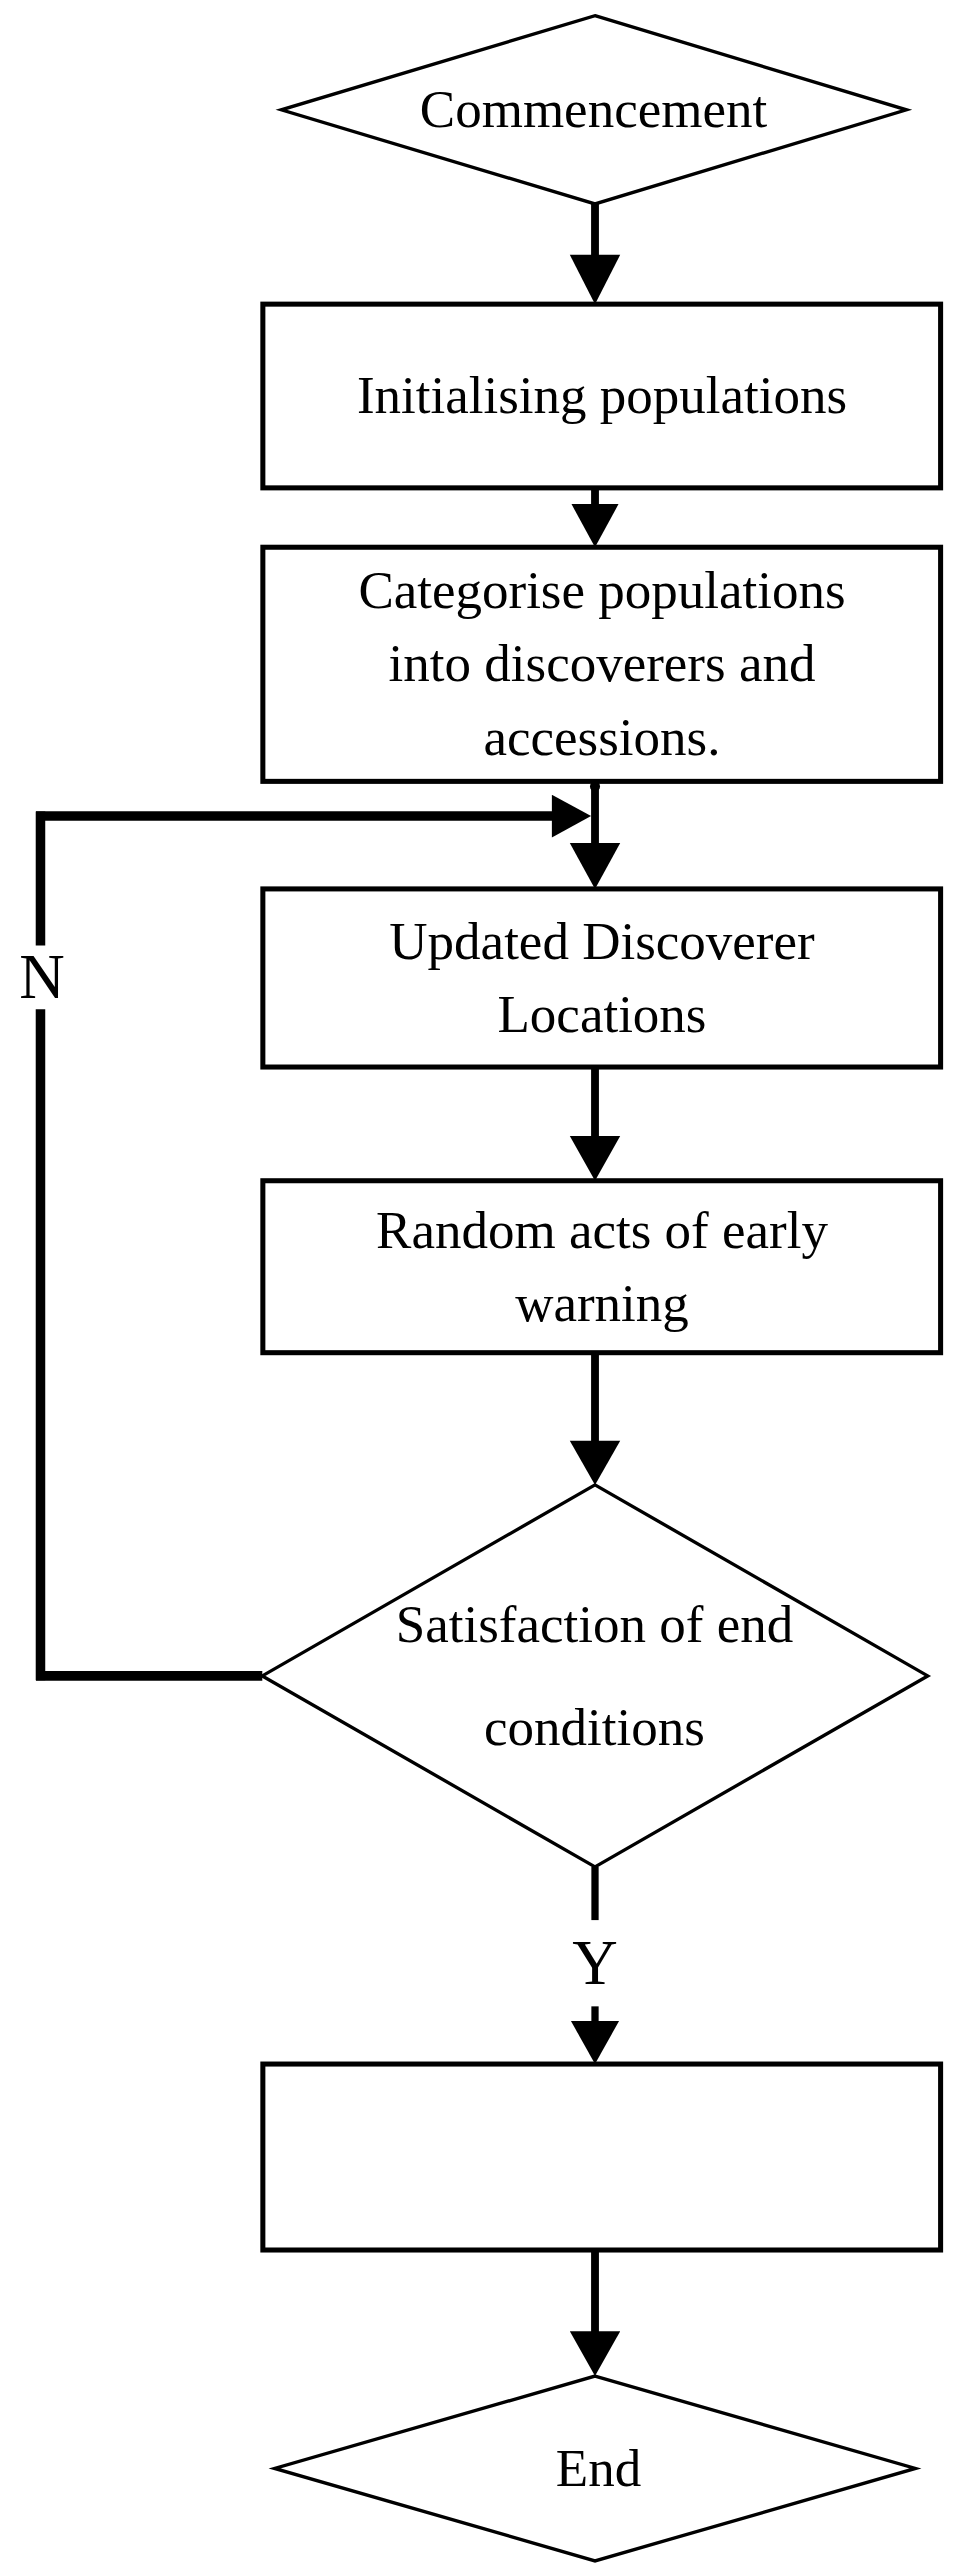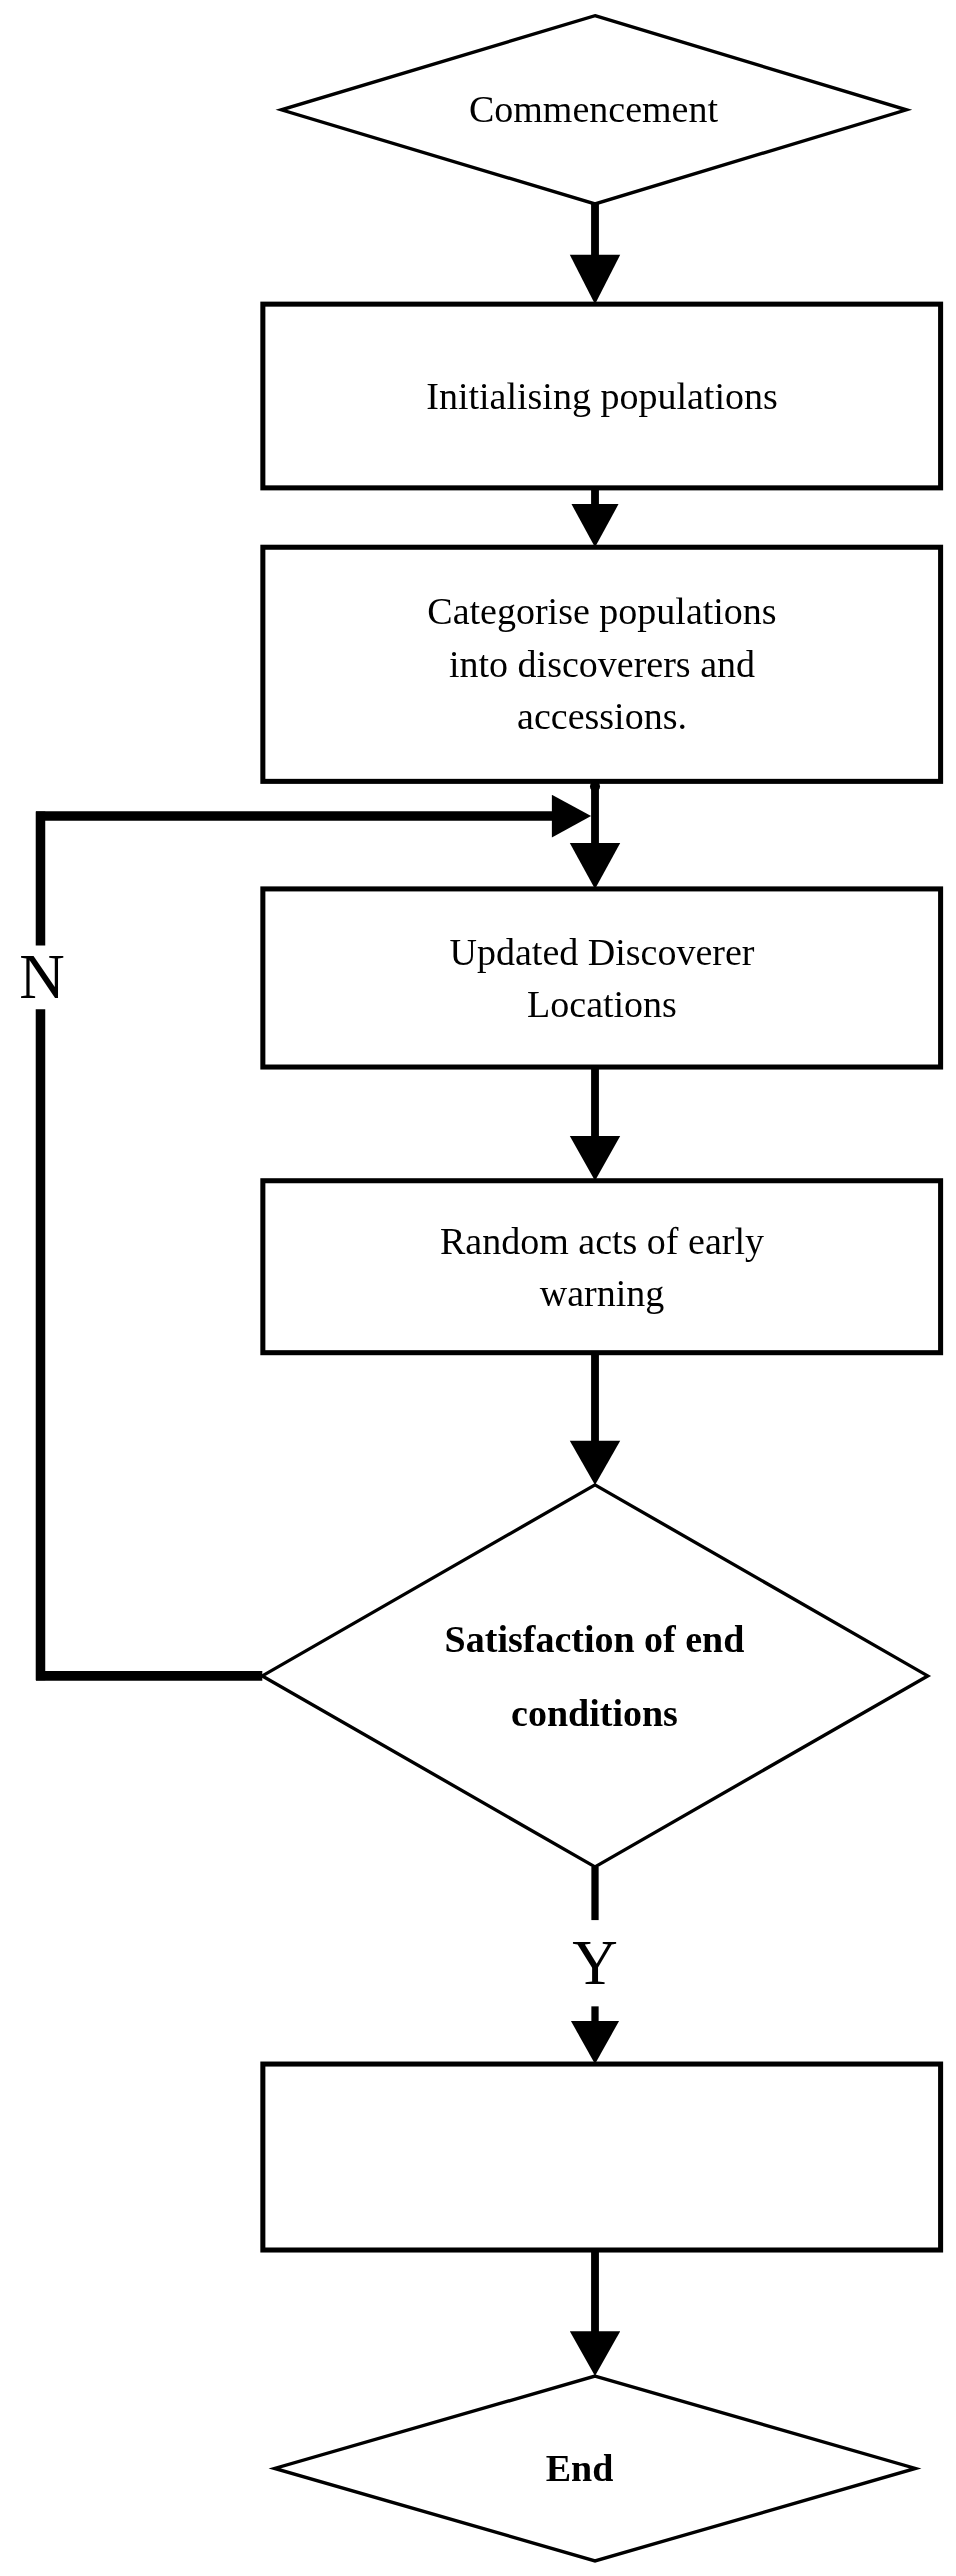--- a/index.html
+++ b/index.html
@@ -20,28 +20,27 @@
     left: 0;
     top: 0;
   }
   .node-label {
     position: absolute;
     display: flex;
     align-items: center;
     justify-content: center;
     text-align: center;
     white-space: pre-line;
-    font-size: 38px;
+    font-size: 53px;
     line-height: 1.38;
     color: #000000;
     pointer-events: none;
   }
   .node-label.decision-label {
     line-height: 1.95;
-    font-weight: bold;
   }
   .edge-label {
     position: absolute;
     display: flex;
     align-items: center;
     justify-content: center;
     font-size: 63px;
     color: #000000;
     pointer-events: none;
   }
@@ -110,20 +109,20 @@
   <div class="node-label" style="left:263px; top:1181px; width:678px; height:172px;">Random acts of early
 warning</div>
 
   <div class="node-label" style="left:263px; top:889px; width:678px; height:178px;">Updated Discoverer
 Locations</div>
 
   <div class="node-label decision-label" style="left:262px; top:1485px; width:665px; height:382px;">Satisfaction of end
 conditions</div>
 
 
-  <div class="node-label" style="left:259px; top:2376px; width:641px; height:185px;font-weight:bold;">End</div>
+  <div class="node-label" style="left:278px; top:2376px; width:641px; height:185px;">End</div>
 
   <div class="edge-label" style="left:0px; top:941px; width:84px; height:73px;">N</div>
 
   <div class="edge-label" style="left:553px; top:1927px; width:84px; height:73px;">Y</div>
 
 </div>
 
 
 </body></html>

